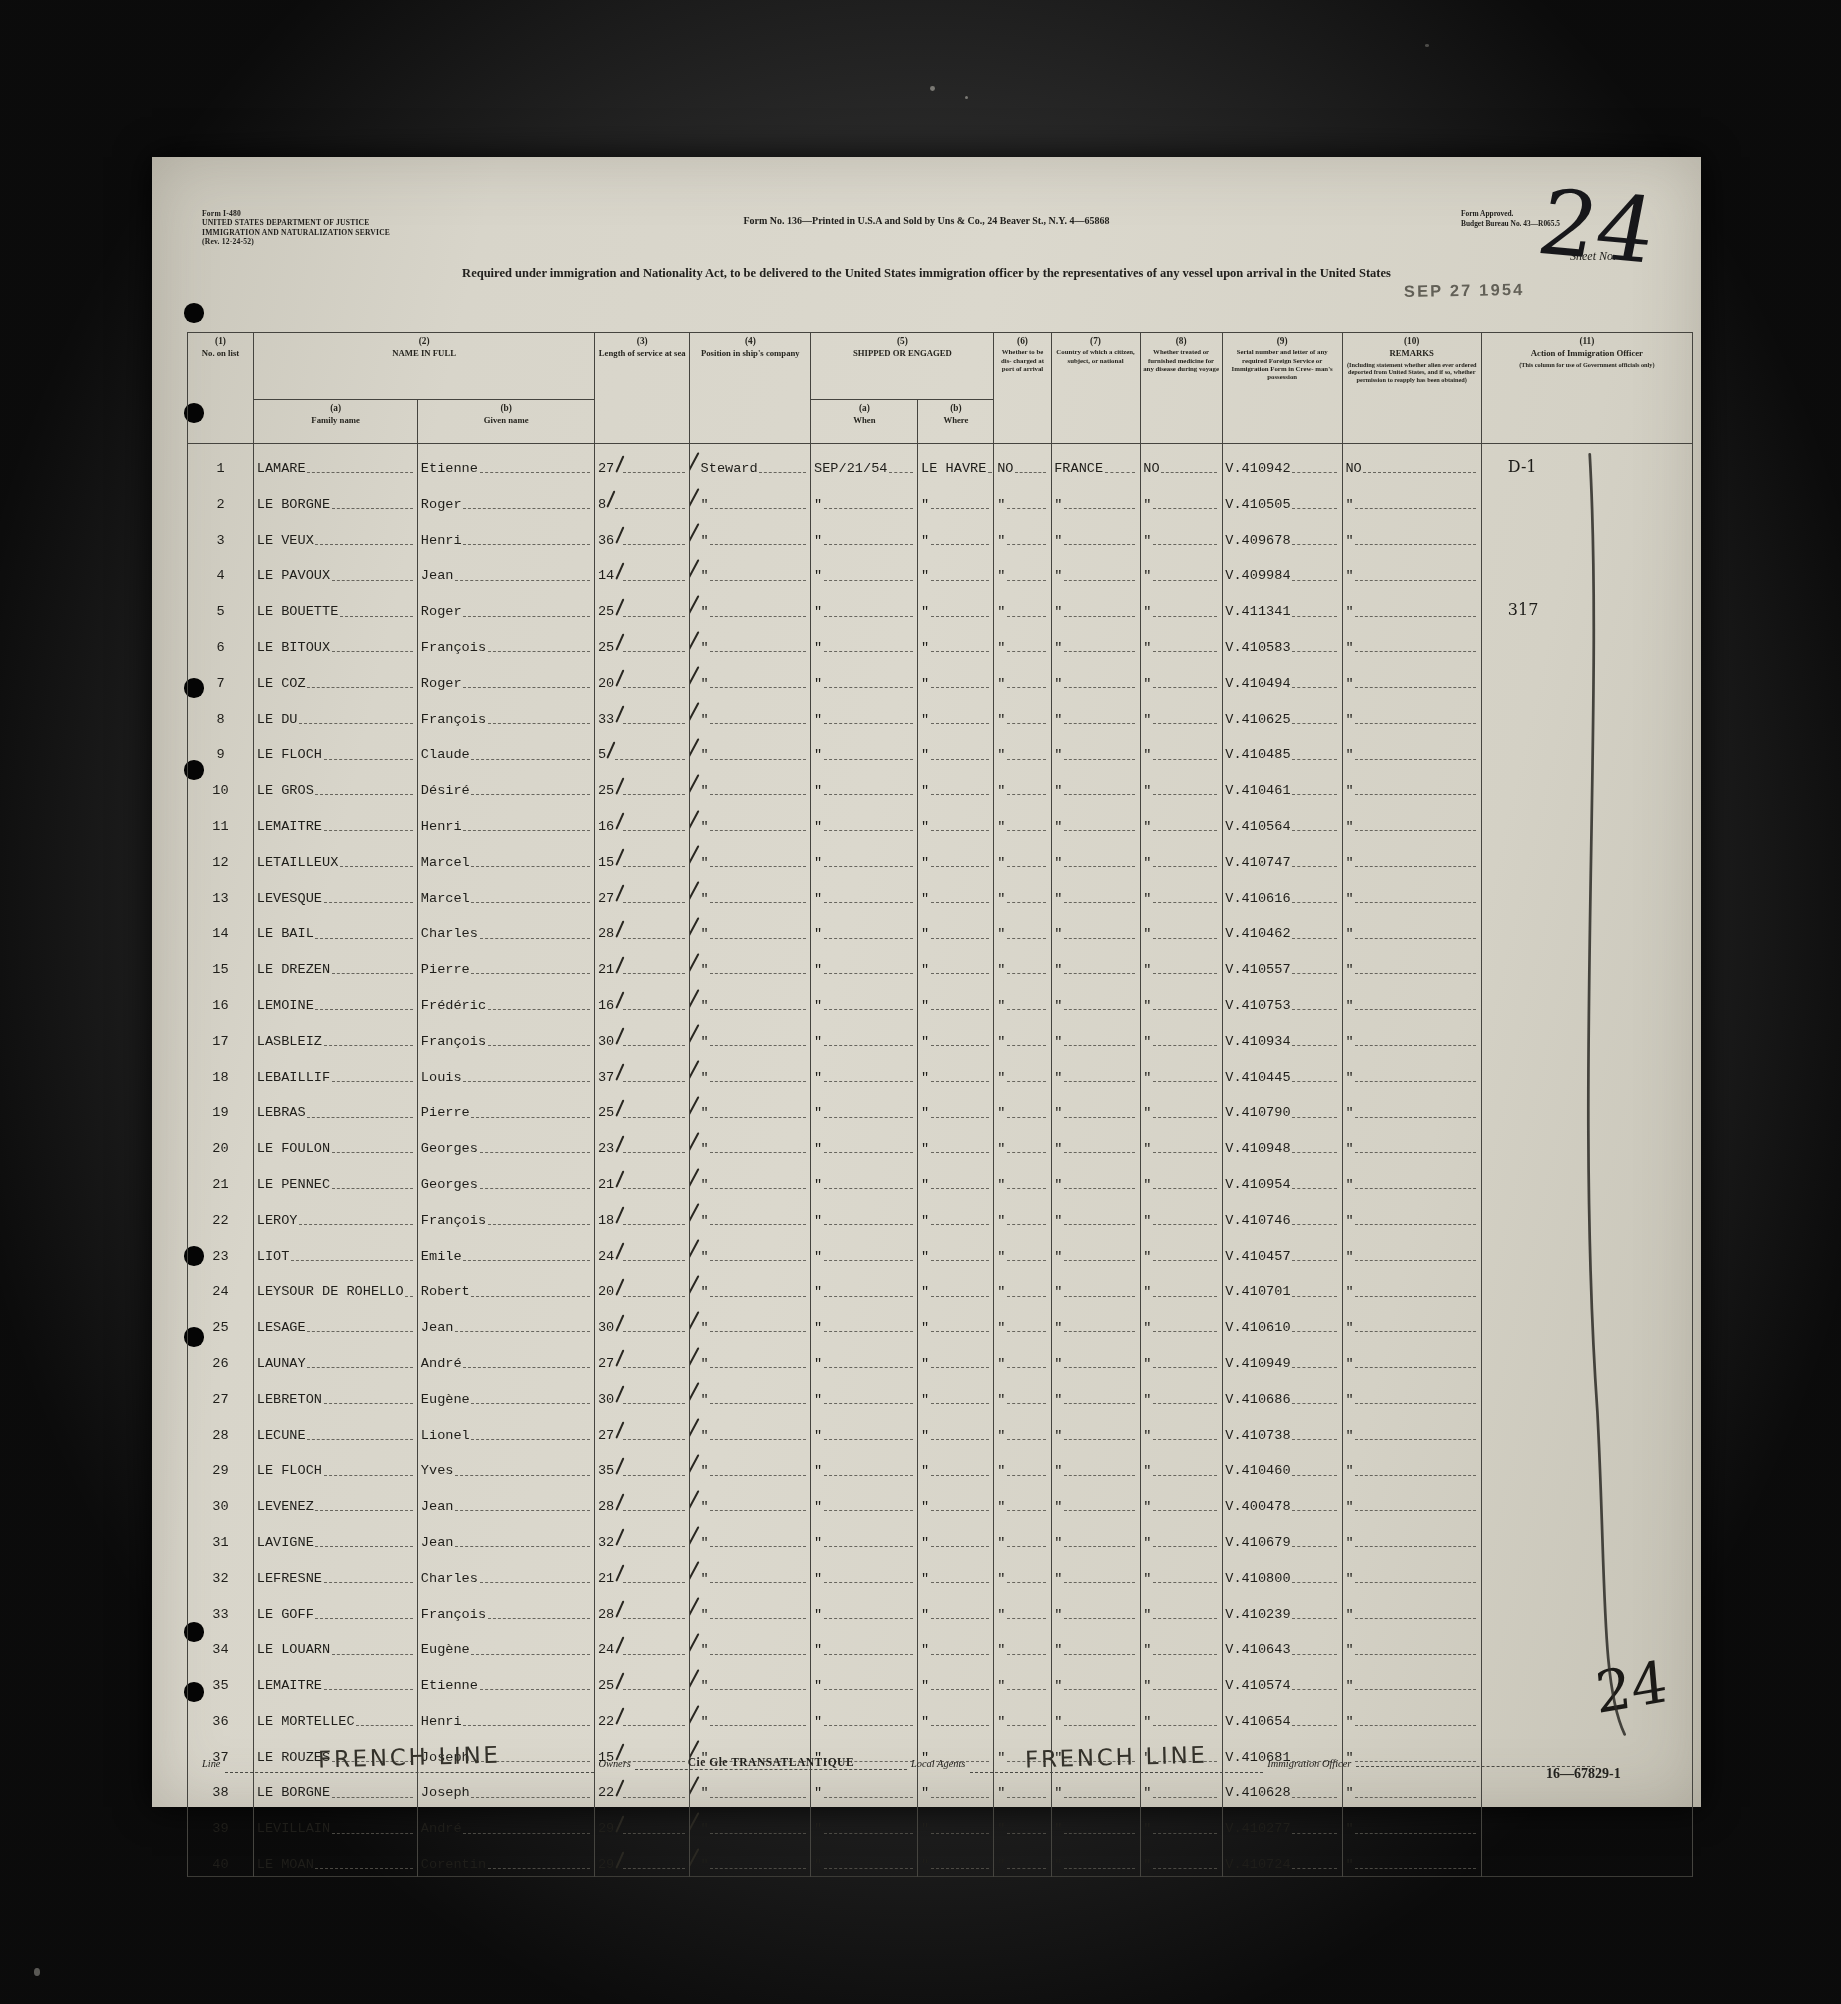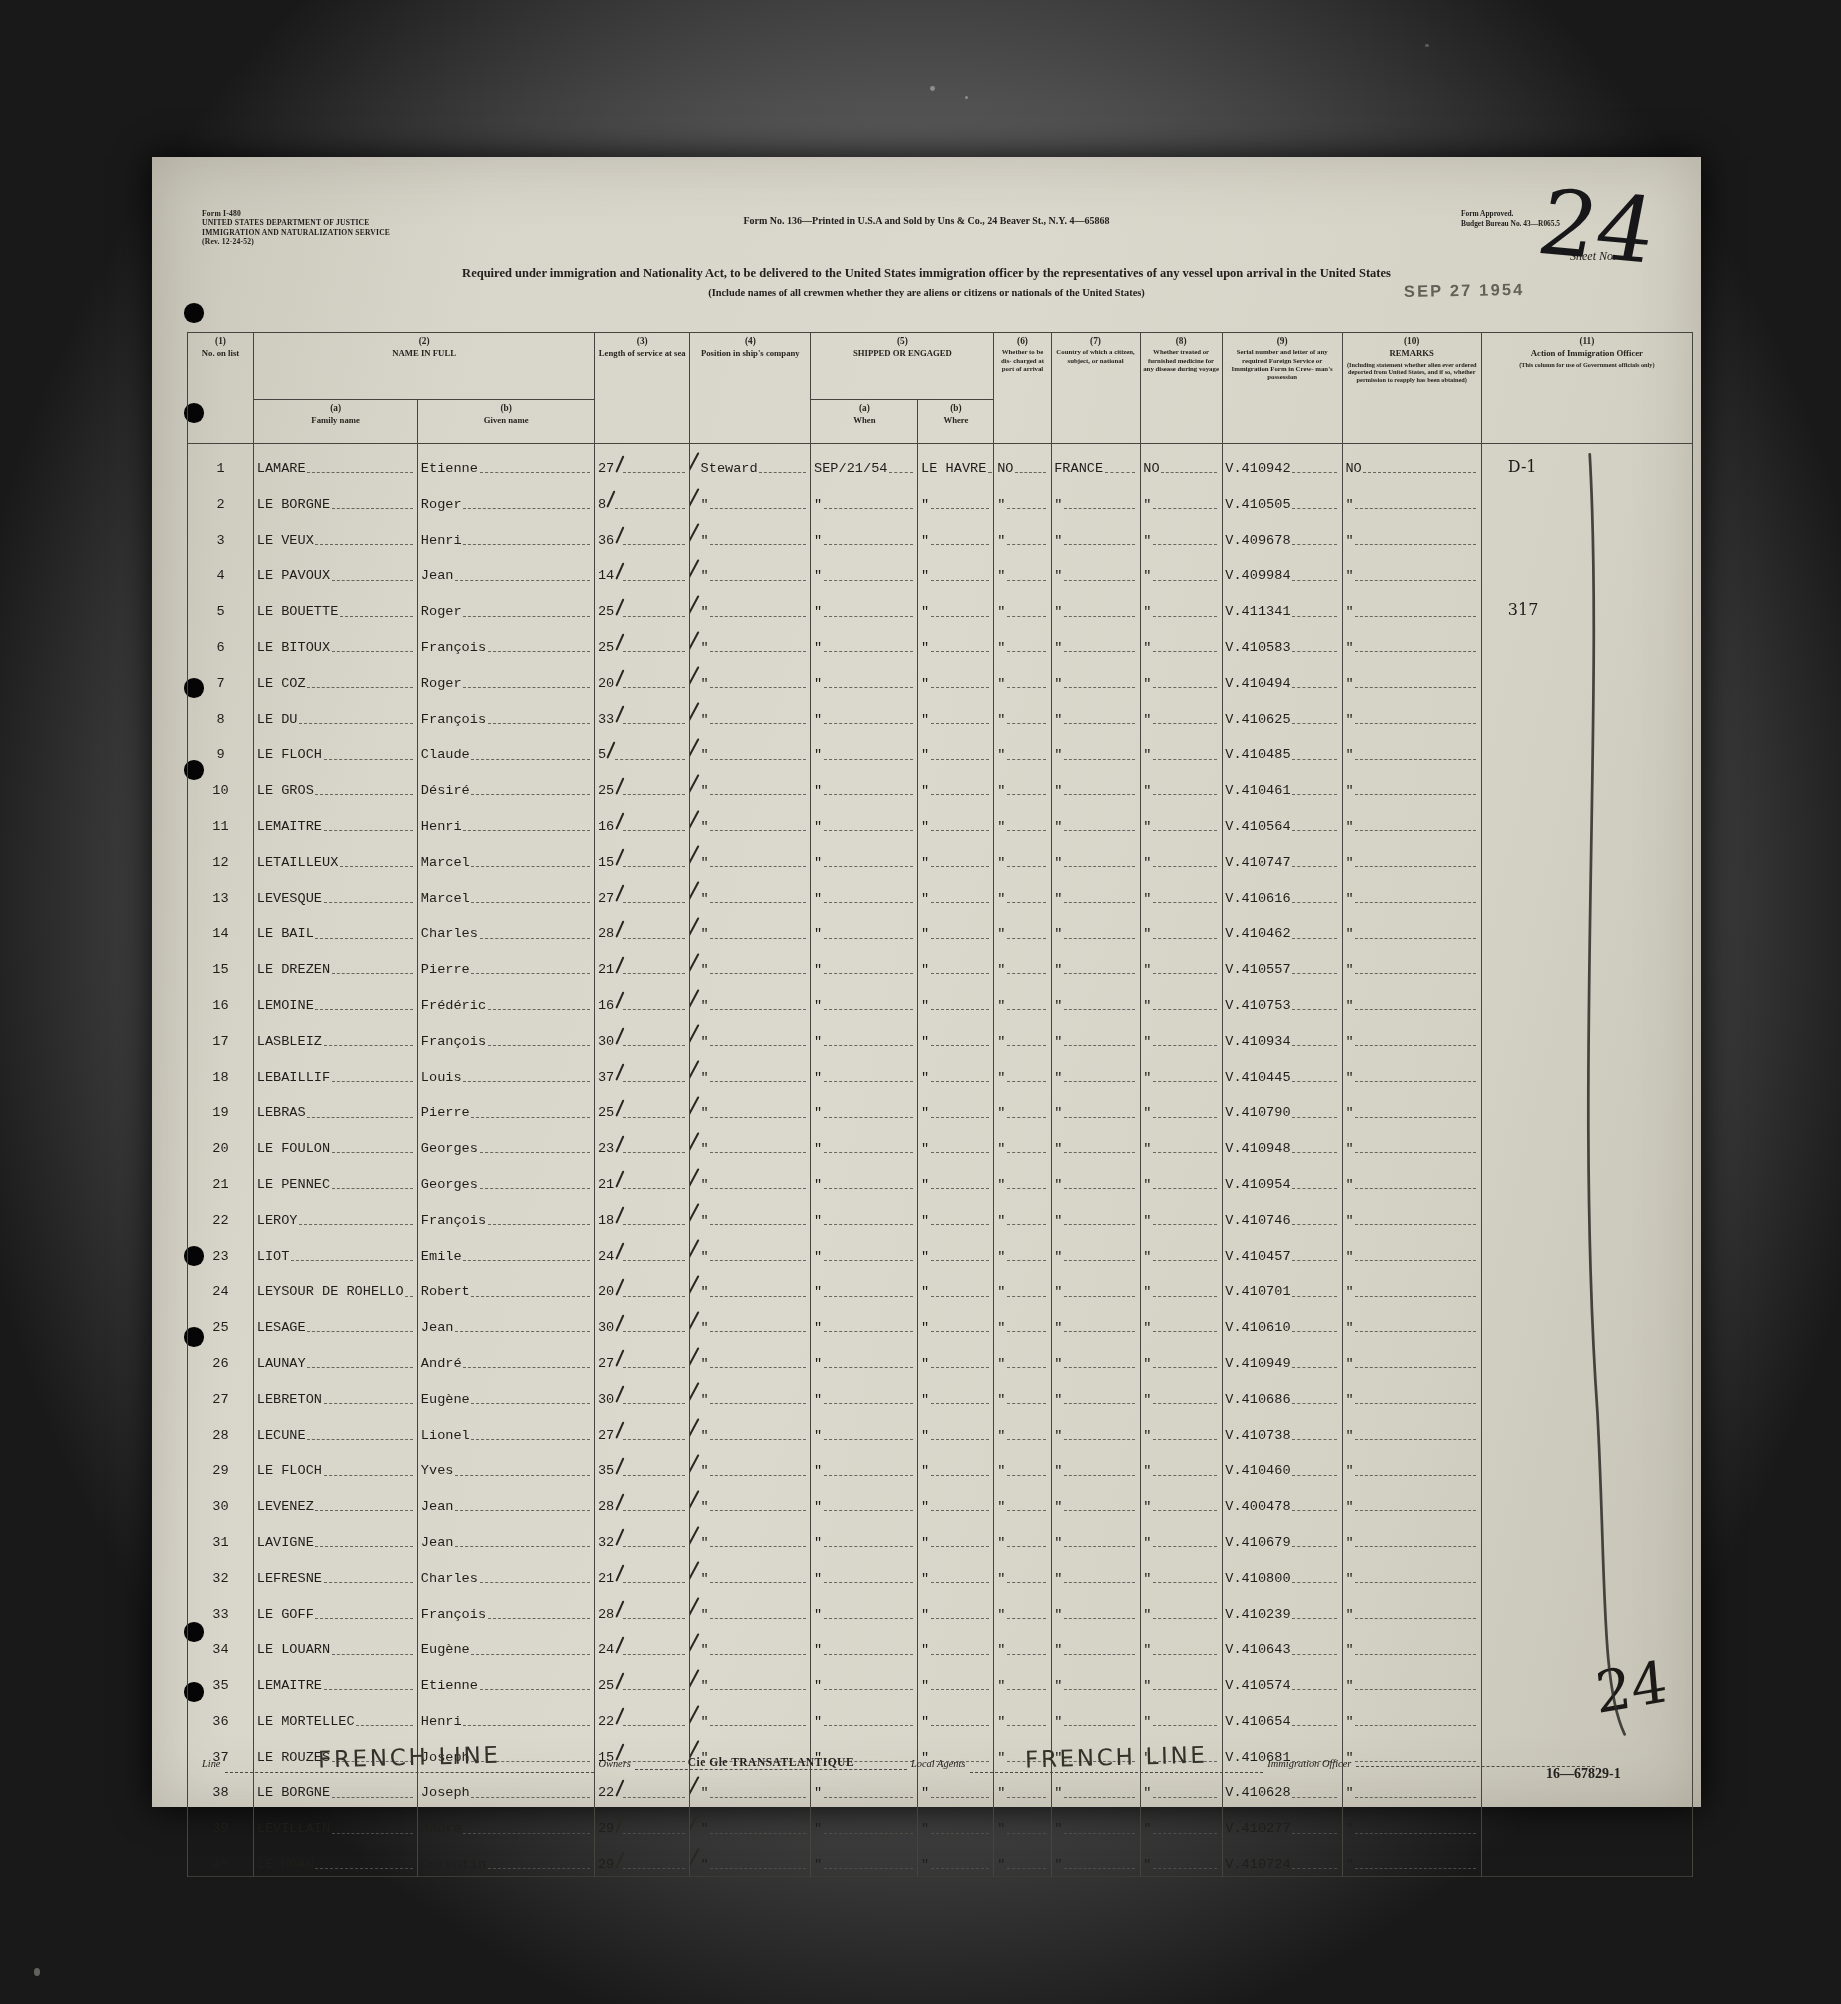--- a/index.html
+++ b/index.html
@@ -1,16 +1,16 @@
 <!DOCTYPE html>
 <html style="font-size:8.7px"><head>
 <meta charset="utf-8">
 <style>
   html,body{margin:0;padding:0;background:#000;}
-  #screen{position:relative;width:1842px;height:2005px;background:#ffffff;overflow:hidden;font-family:"Liberation Serif",serif;}
+  #screen{position:relative;width:1842px;height:2005px;background:#737373;overflow:hidden;font-family:"Liberation Serif",serif;}
   #screen::before{content:"";position:absolute;inset:0;
     background:radial-gradient(ellipse at 50% 45%, rgba(40,40,38,.25), rgba(0,0,0,.9) 75%);}
   .speck{position:absolute;background:#cfcdc4;border-radius:50%;opacity:.5;}
 
   
   .paper{position:absolute;left:152px;top:157px;width:1549px;height:1650px;
     background:linear-gradient(103deg,#c9c6ba 0%,#d8d5ca 18%,#dbd8cd 45%,#d4d1c5 78%,#c6c3b6 100%);
     box-shadow:0 0 33px rgba(0,0,0,.9), inset 0 0 65px rgba(90,85,70,.25);
     color:#22211e;}
   .hole{position:absolute;left:32px;width:19.6px;height:19.6px;background:#050505;border-radius:50%;}
@@ -98,21 +98,20 @@
 
     <div class="approval-block">
       <div>Form Approved.</div>
       <div>Budget Bureau No. 43—R065.5</div>
     </div>
 
     <div class="sheet-no">Sheet No.</div>
     <div class="big-24">24</div>
 
     <div class="subtitle">Required under immigration and Nationality Act, to be delivered to the United States immigration officer by the representatives of any vessel upon arrival in the United States</div>
-    <div class="include-line">(Include names of all crewmen whether they are aliens or citizens or nationals of the United States)</div>
 
     <div class="date-stamp">SEP 27 1954</div>
 
 
     <table class="crew-table">
       <colgroup>
         <col style="width:66px">
           <col style="width:164px">
           <col style="width:177px">
         <col style="width:95px">

